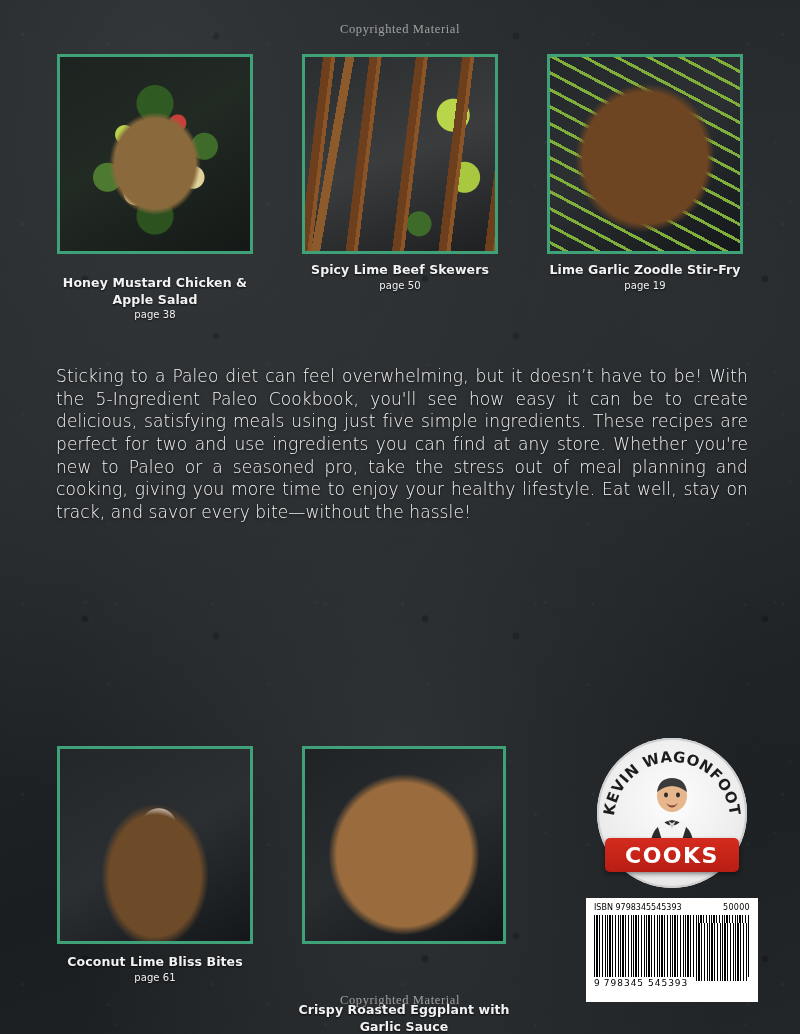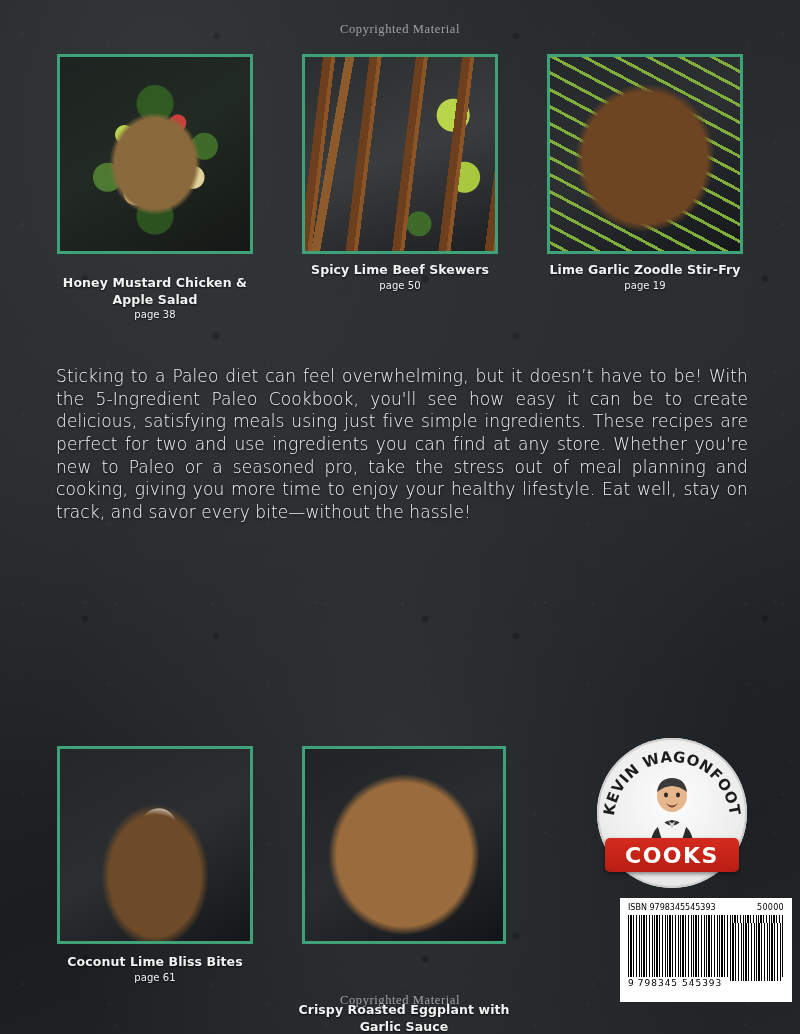--- a/index.html
+++ b/index.html
@@ -150,21 +150,20 @@
   
   #barcode-box {
     position: absolute;
     left: 586px;
     top: 898px;
     width: 172px;
     height: 104px;
     background: #ffffff;
     box-sizing: border-box;
     padding: 5px 8px 20px 8px;
-    margin-left: 34px;
   }
   #barcode-box .isbn-row {
     display: flex;
     justify-content: space-between;
     align-items: baseline;
     font-family: "DejaVu Sans", sans-serif;
     font-size: 8px;
     color: #000;
   }
   #barcode-box .isbn-row .price { font-size: 8px; letter-spacing: .3px; }

